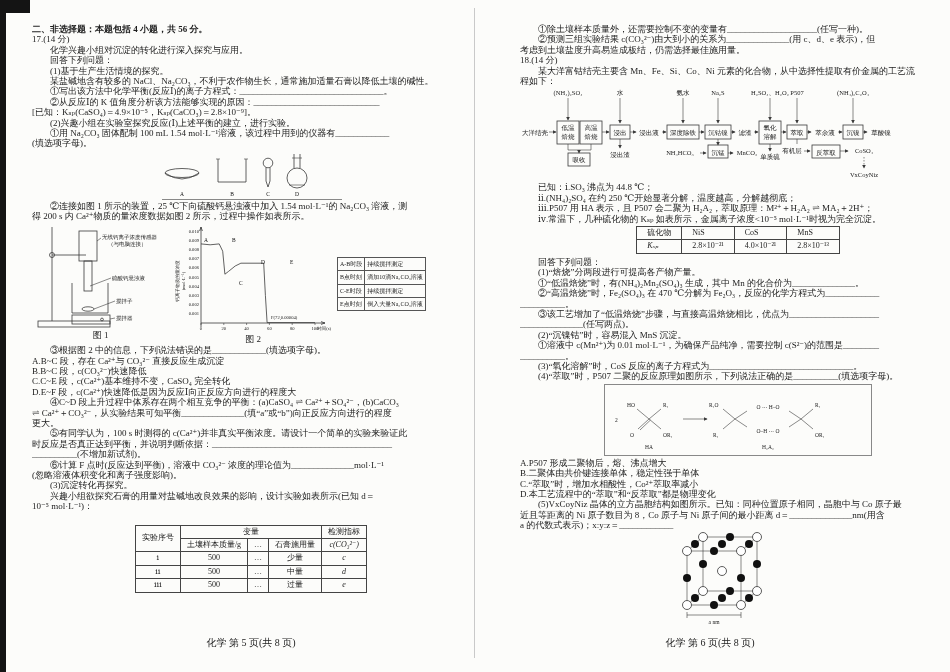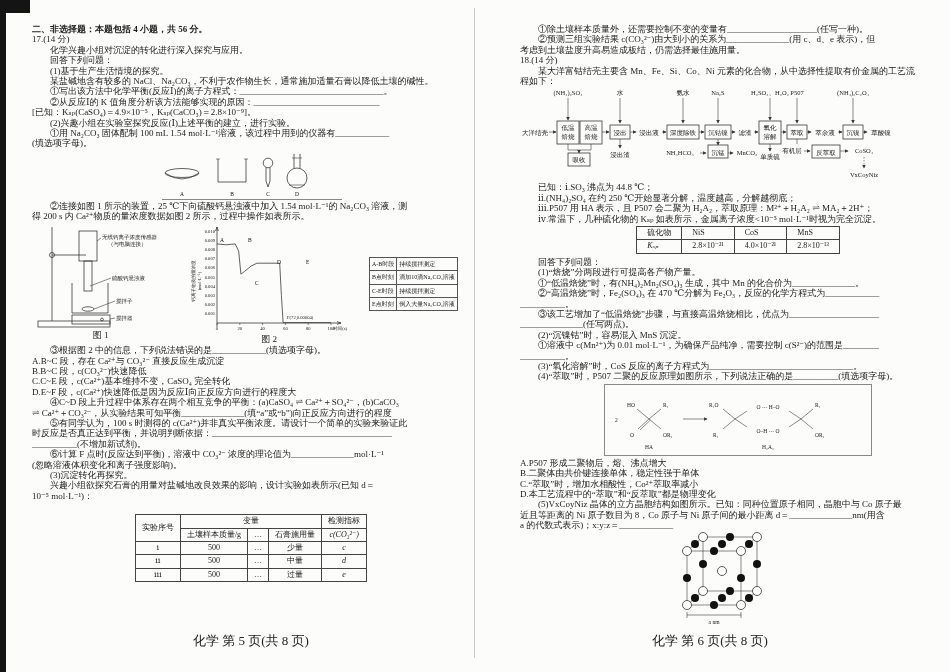--- a/index.html
+++ b/index.html
@@ -6,30 +6,30 @@
   .sheet{position:relative;width:950px;height:672px;background:#fcfcfa;overflow:hidden;
          font-family:"Liberation Serif","DejaVu Serif",serif;color:#1c1c1c;}
   .scan-strip{position:absolute;left:0;top:0;width:6px;height:672px;background:#141414;}
   .scan-corner{position:absolute;left:0;top:0;width:30px;height:13px;background:#141414;}
   .divider{position:absolute;left:474px;top:8px;width:1px;height:650px;background:#c9c9c9;}
   .col{position:absolute;top:24px;font-size:9px;line-height:10.4px;}
   .col-left{left:32px;width:438px;}
   .col-right{left:520px;width:436px;}
   .line{white-space:pre;overflow:hidden;}
   .bold{font-weight:bold;}
-  .footer{position:absolute;bottom:22px;text-align:center;font-size:13px;color:#222;}
+  .footer{position:absolute;bottom:22px;text-align:center;font-size:10px;color:#222;}
   .footer-left{left:32px;width:438px;}
   .footer-right{left:492px;width:436px;}
   svg{display:block;}
   .sk{stroke:#3a3a3a;stroke-width:0.8;fill:none;}
   .skt{stroke:#3a3a3a;stroke-width:0.6;fill:none;}
   .lbl{font-size:5.5px;fill:#222;}
   .tick{font-size:4.6px;fill:#222;}
   .ptl{font-size:5.5px;fill:#111;}
-  .figrow{display:flex;gap:20px;align-items:flex-start;margin:1px 0;}
+  .figrow{display:flex;gap:4px;align-items:flex-start;margin:1px 0;}
   .figcap{text-align:center;font-size:9px;margin-top:1px;}
   table{border-collapse:collapse;}
   .opstable{font-size:6px;margin-top:34px;}
   .opstable td{border:1px solid #555;padding:1px 2px;white-space:nowrap;}
   .exptable{font-size:8px;margin:13px auto 2px auto;}
   .exptable td{border:1px solid #444;text-align:center;padding:1px 6px;}
   .ksptable{font-size:8px;margin:2px auto 3px auto;}
   .ksptable td{border:1px solid #444;padding:1px 10px;}
   .it{font-style:italic;}
   .p507box{width:262px;border:1px solid #888;margin:2px auto;padding:2px;}
@@ -192,20 +192,21 @@
     </div>
 
     <div>
         <div class="line">　　③根据图 2 中的信息，下列说法错误的是____________(填选项字母)。</div>
         <div class="line">A.B~C 段，存在 Ca²⁺与 CO₃²⁻ 直接反应生成沉淀</div>
         <div class="line">B.B~C 段，c(CO₃²⁻)快速降低</div>
         <div class="line">C.C~E 段，c(Ca²⁺)基本维持不变，CaSO₄ 完全转化</div>
         <div class="line">D.E~F 段，c(Ca²⁺)快速降低是因为反应Ⅰ向正反应方向进行的程度大</div>
         <div class="line">　　④C~D 段上升过程中体系存在两个相互竞争的平衡：(a)CaSO₄ ⇌ Ca²⁺＋SO₄²⁻，(b)CaCO₃</div>
         <div class="line">⇌ Ca²⁺＋CO₃²⁻，从实验结果可知平衡______________(填“a”或“b”)向正反应方向进行的程度</div>
+        <div class="line">更大。</div>
         <div class="line">　　⑤有同学认为，100 s 时测得的 c(Ca²⁺)并非真实平衡浓度。请设计一个简单的实验来验证此</div>
         <div class="line">时反应是否真正达到平衡，并说明判断依据：________________________________________</div>
         <div class="line">__________(不增加新试剂)。</div>
         <div class="line">　　⑥计算 F 点时(反应达到平衡)，溶液中 CO₃²⁻ 浓度的理论值为______________mol·L⁻¹</div>
         <div class="line">(忽略溶液体积变化和离子强度影响)。</div>
         <div class="line">　　(3)沉淀转化再探究。</div>
         <div class="line">　　兴趣小组欲探究石膏的用量对盐碱地改良效果的影响，设计实验如表所示(已知 d＝</div>
         <div class="line">10⁻⁵ mol·L⁻¹)：</div>
       </div>
 

